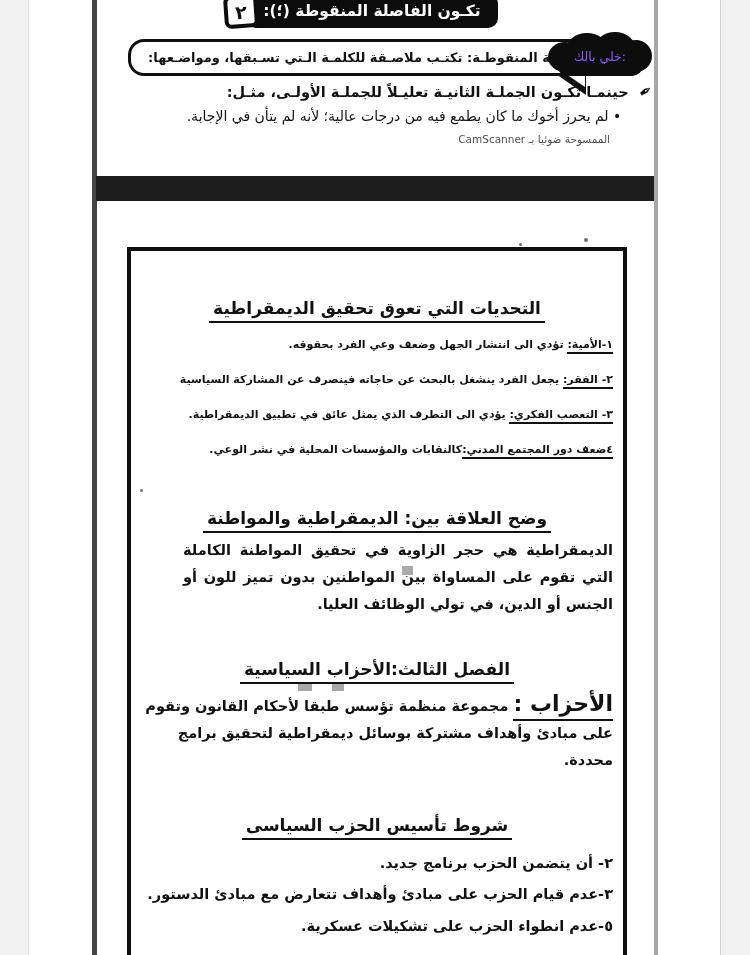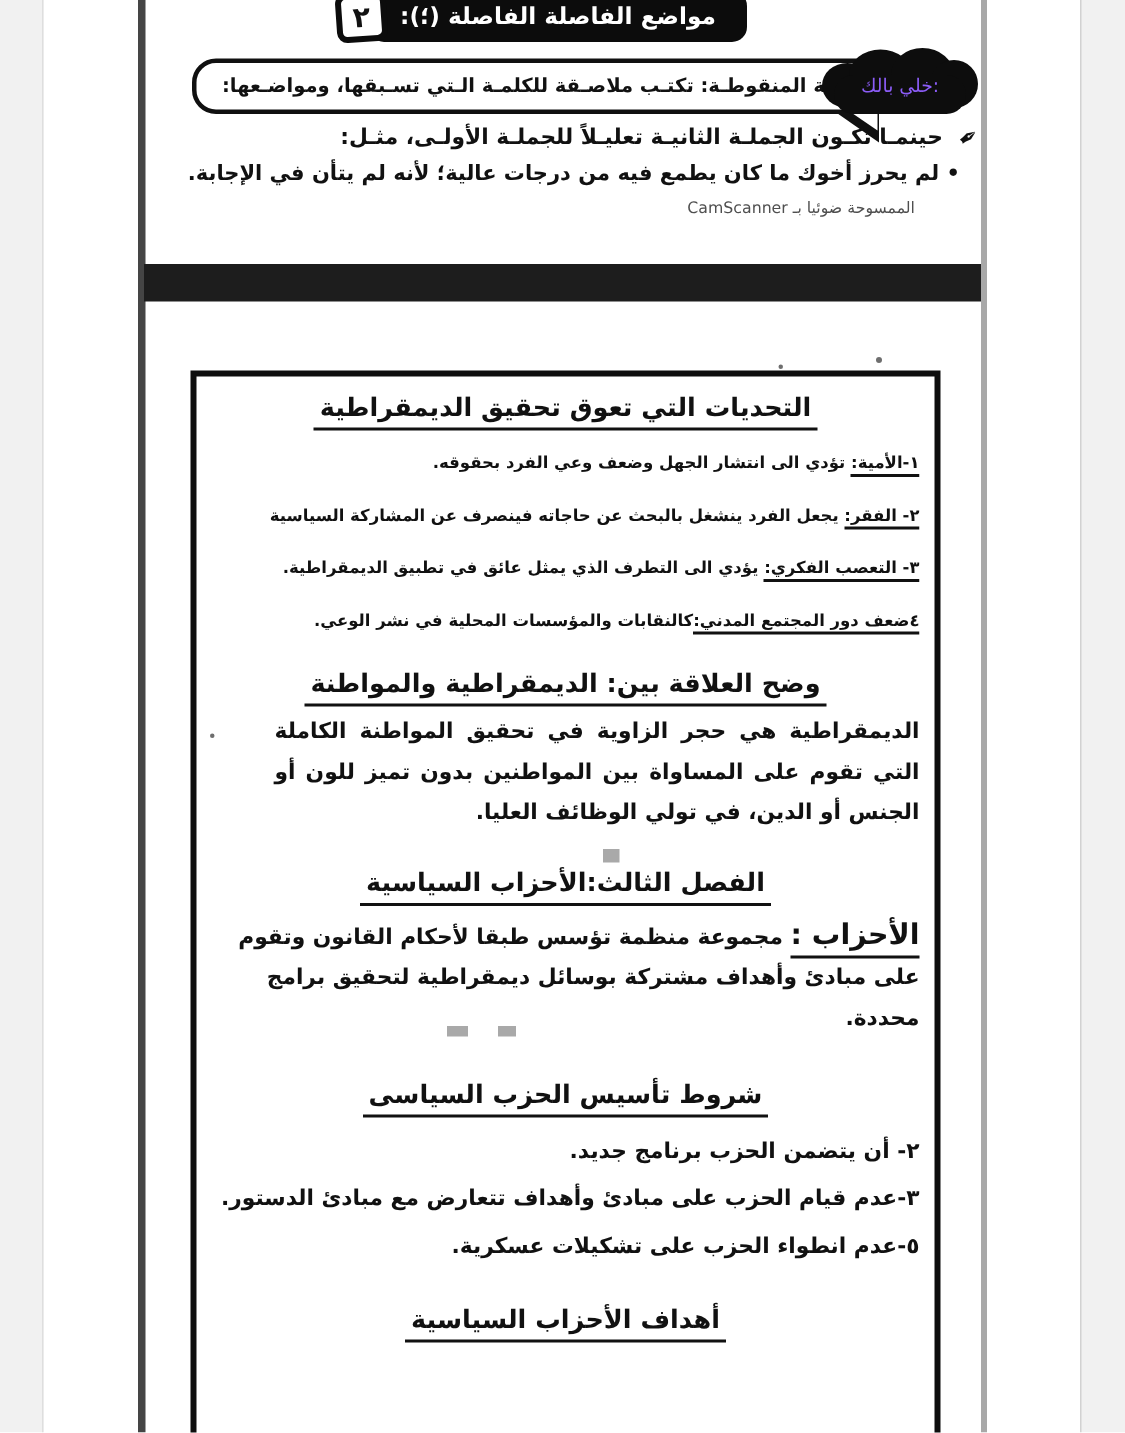--- a/index.html
+++ b/index.html
@@ -41,60 +41,60 @@
   .cloud .b3{left:46px;top:0;width:42px;height:36px;}
   .cloud .b4{left:72px;top:8px;width:32px;height:32px;}
   .cloud .b5{left:8px;top:18px;width:88px;height:26px;border-radius:14px;}
   .cloud .cloud-label{position:absolute;inset:0;display:flex;align-items:center;justify-content:center;color:#8b5cf6;font-size:12.5px;font-weight:normal;z-index:2;}
   .point-line{
     left:140px;top:82px;width:512px;display:flex;align-items:center;gap:10px;
     font-size:14.5px;font-weight:bold;white-space:nowrap;
   }
   .pen-icon{display:inline-block;transform:rotate(-35deg);font-size:16px;}
   .example-line{
-    left:168px;top:108px;width:472px;text-align:center;font-size:14px;font-weight:bold;white-space:nowrap;
+    left:168px;top:108px;width:472px;text-align:center;font-size:14px;font-weight:normal;white-space:nowrap;
   }
   .watermark{left:470px;top:133px;width:140px;font-size:10.5px;color:#4f4f4f;white-space:nowrap;}
   
   .content-box{
     left:127px;top:247px;width:500px;height:743px;background:#fff;border:4px solid #0e0e0e;
     box-sizing:border-box;padding:4px 10px;overflow:hidden;
   }
   .content-box .h{
-    text-align:center;font-size:17px;font-weight:bold;white-space:nowrap;
+    text-align:center;font-size:17px;font-weight:bold;white-space:nowrap;margin-top:36px;
   }
   .content-box .h .u{border-bottom:2.5px solid #111;padding:0 4px 3px 4px;}
   .h-challenges{height:36px;line-height:34px;}
   .h-relation{margin-top:10px;height:32px;line-height:30px;}
   .h-chapter{margin-top:18px;height:32px;line-height:30px;position:relative;}
   .h-conditions{margin-top:22px;height:32px;line-height:30px;position:relative;}
   .h-goals{margin-top:18px;height:32px;line-height:30px;}
   .line{font-size:11px;font-weight:bold;line-height:35px;height:35px;white-space:nowrap;overflow:hidden;}
   .line .lead{border-bottom:2.5px solid #111;padding-bottom:1px;}
   .para{font-size:14.5px;font-weight:bold;line-height:27px;text-align:justify;margin-top:2px;margin-left:42px;}
   .para-def{font-size:14.5px;font-weight:bold;line-height:27px;text-align:right;margin-top:4px;}
-  .para-def .lead{font-size:19px;border-bottom:2.5px solid #111;padding-bottom:3px;}
+  .para-def .lead{font-size:22px;border-bottom:2.5px solid #111;padding-bottom:3px;}
   .row{display:flex;font-size:14.5px;font-weight:bold;line-height:30px;height:30px;white-space:nowrap;margin-top:6px;}
   .row .cell-r{flex:0 0 46%;}
   .cond-line{font-size:14.5px;font-weight:bold;line-height:32px;height:32px;white-space:nowrap;}
   
   .artifact{position:absolute;background:#a9a9a9;}
   .dot{position:absolute;background:#6e6e6e;border-radius:50%;}
 </style>
 </head>
 <body>
 
 <div class="abs left-gutter"></div>
 <div class="abs right-gutter"></div>
 <div class="abs page-right-line"></div>
 <div class="abs scan-left-line"></div>
 <div class="abs separator-bar"></div>
 
 <div class="abs header-pill" dir="rtl">
-  <span>مواضع الفاصلة الفاصلة (؛):</span>
+  <span>تكـون الفاصلة المنقوطة (؛):</span>
 </div>
 <div class="abs header-badge">
   <span>٢</span>
 </div>
 
 <div class="abs bubble-tail-outer"></div>
 <div class="abs bubble-tail-inner"></div>
 <div class="abs speech-bubble" dir="rtl">
   <span>الفاصـلة المنقوطـة: تكتـب ملاصـقة للكلمـة الـتي تسـبقها، ومواضـعها:</span>
 </div>

